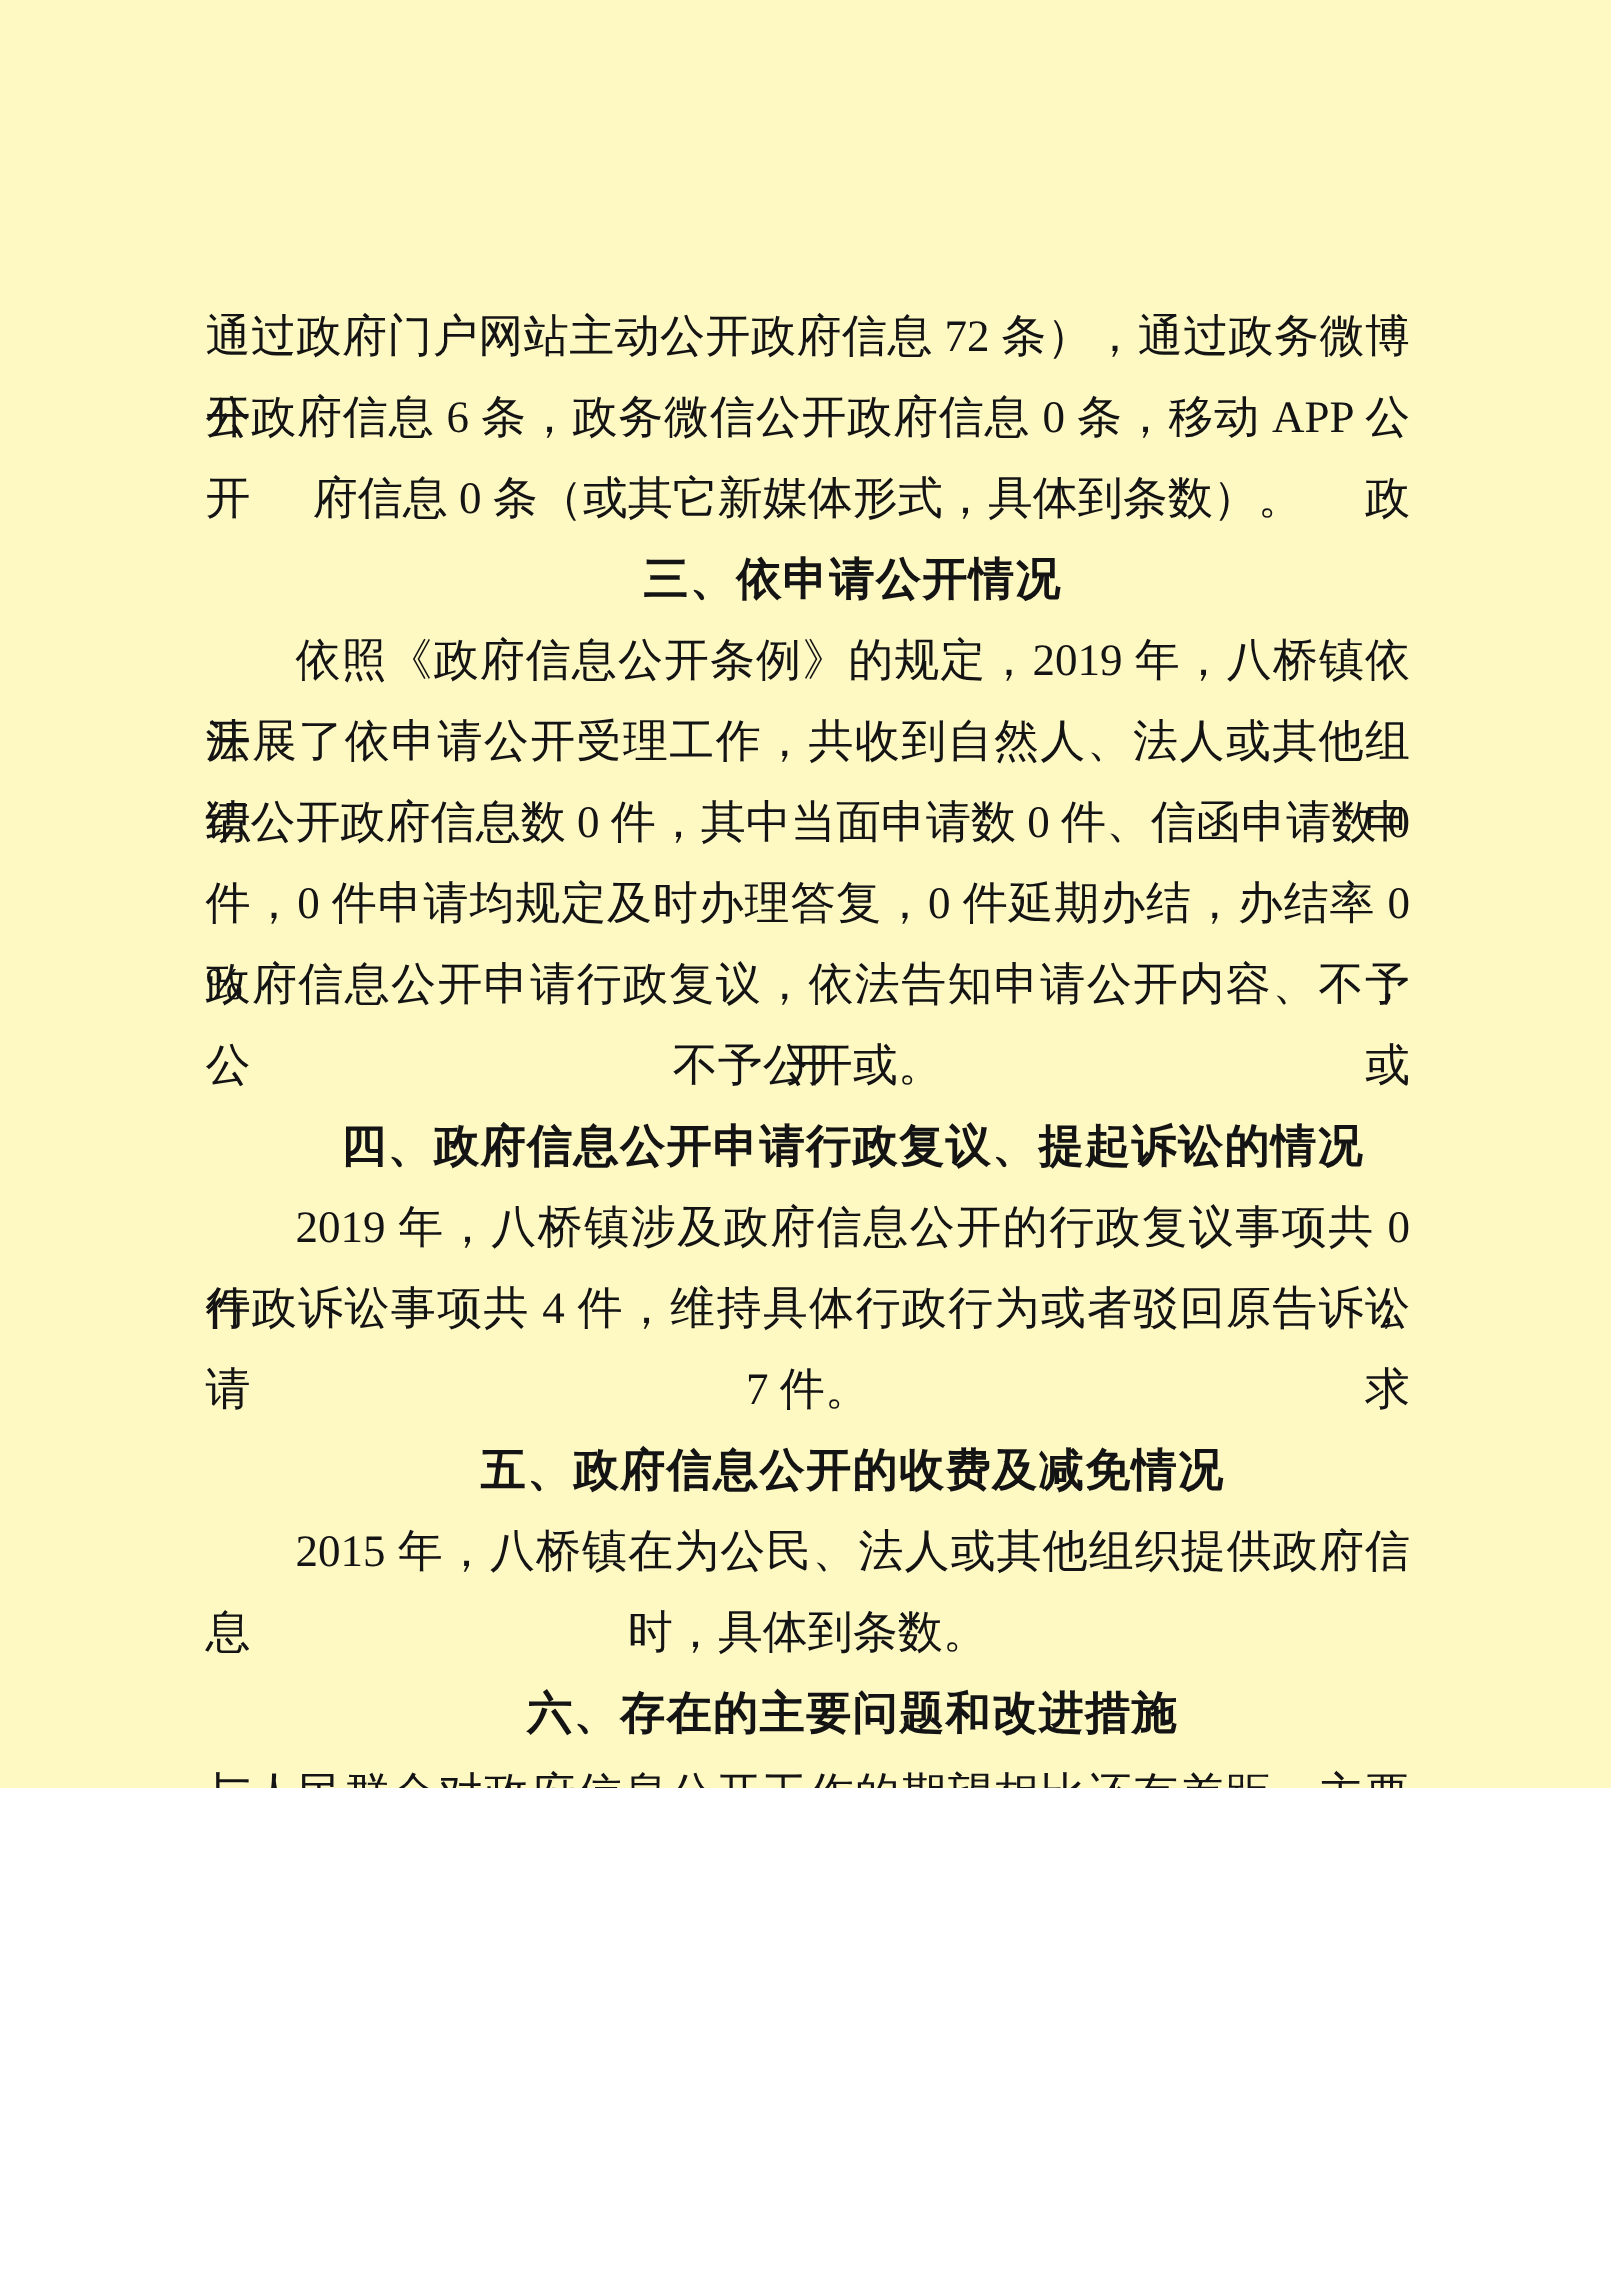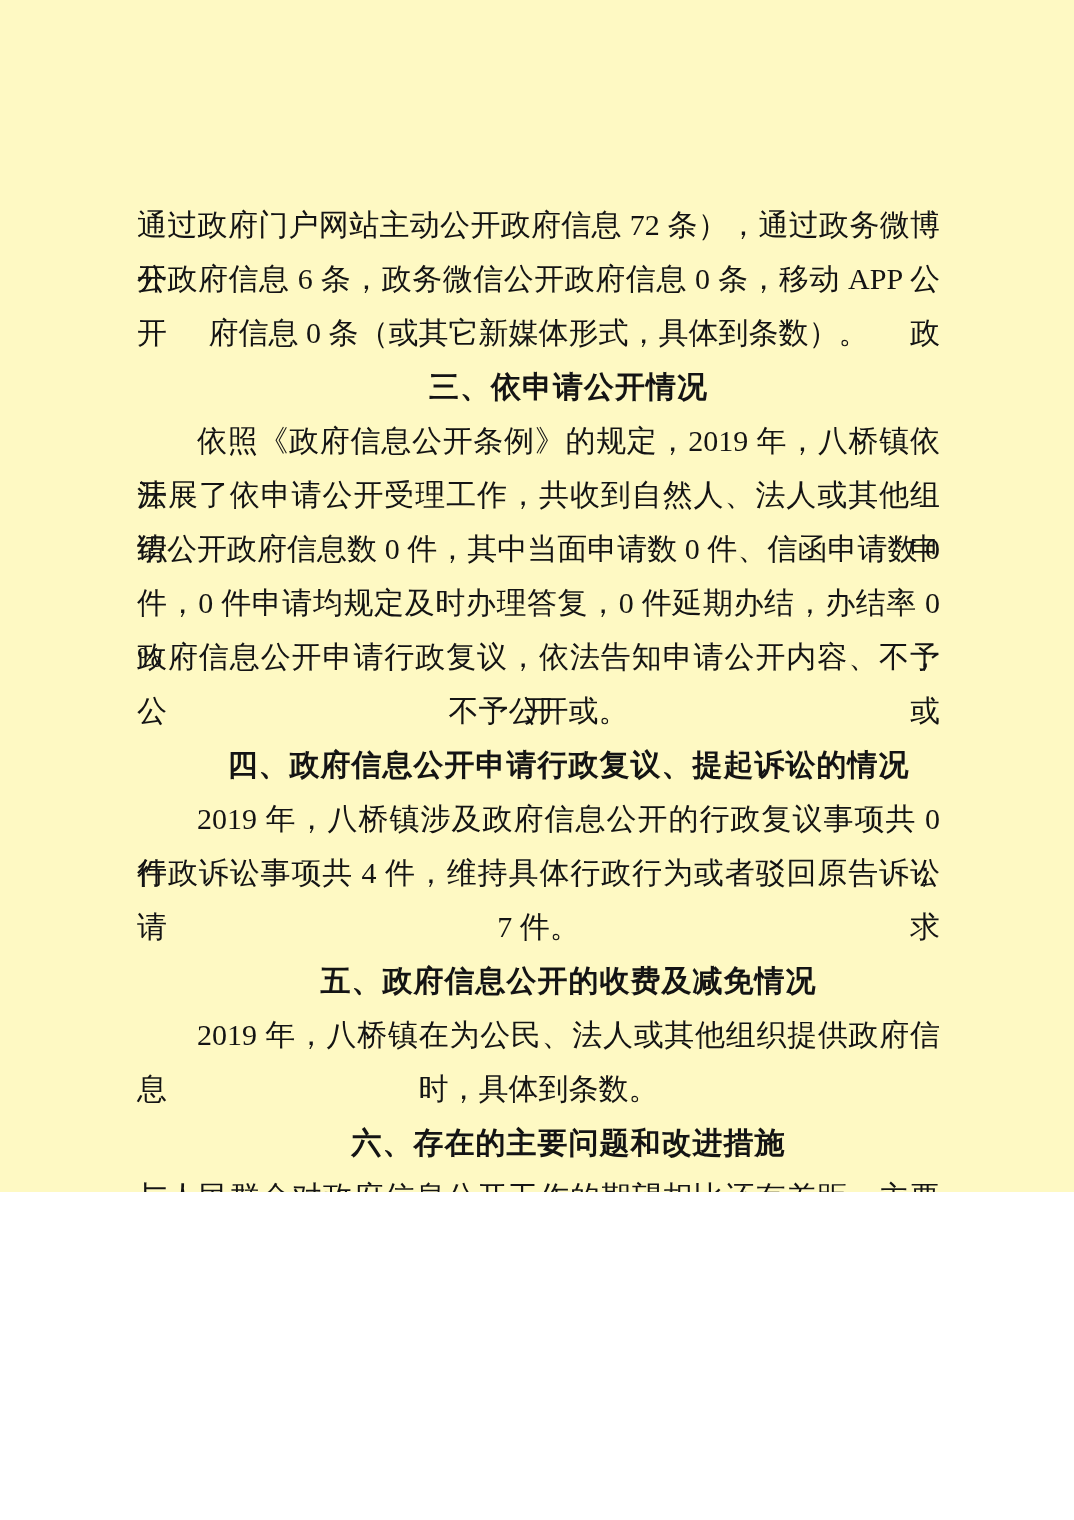--- a/index.html
+++ b/index.html
@@ -90,21 +90,21 @@
       <div class="line just indent">2019 年，八桥镇涉及政府信息公开的行政复议事项共 0 件；</div>
       <div class="line just">行政诉讼事项共 4 件，维持具体行政行为或者驳回原告诉讼请求</div>
       <div class="line">7 件。</div>
     </div>
 
     <div class="heading">
       <div class="line indent">五、政府信息公开的收费及减免情况</div>
     </div>
 
     <div>
-      <div class="line just indent">2019 年，八桥镇在为公民、法人或其他组织提供政府信息</div>
+      <div class="line just indent">2015 年，八桥镇在为公民、法人或其他组织提供政府信息</div>
       <div class="line">时，具体到条数。</div>
     </div>
 
     <div class="heading">
       <div class="line indent">六、存在的主要问题和改进措施</div>
     </div>
 
     <div>
       <div class="line just">与人民群众对政府信息公开工作的期望相比还有差距，主要存在</div>
       <div class="line just">以下问题和不足：一是部分科室对政府信息公开工作重要性的认</div>

